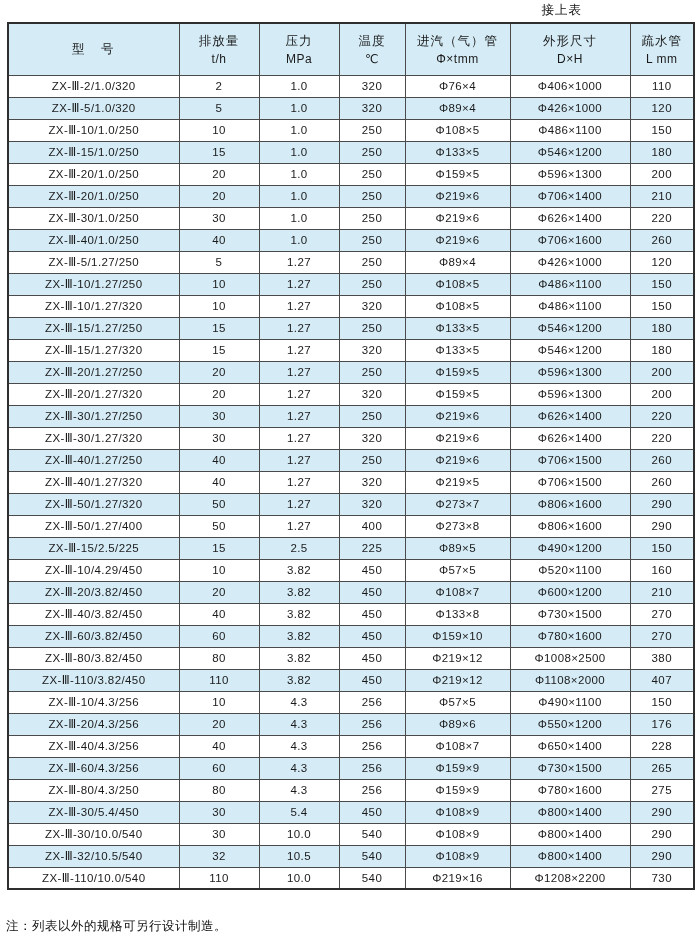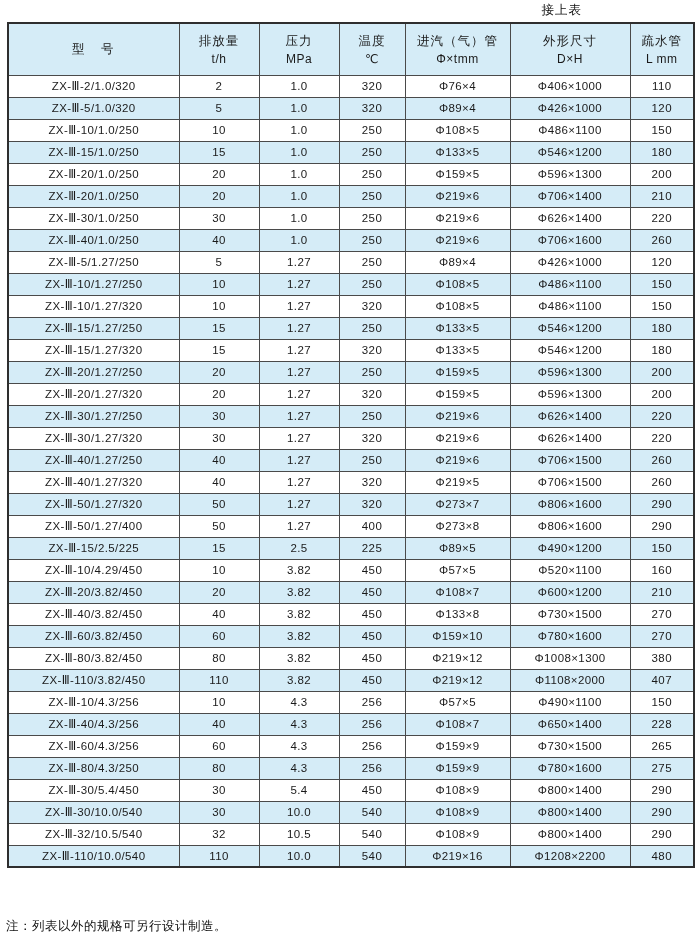--- a/index.html
+++ b/index.html
@@ -354,21 +354,21 @@
           <td>Φ159×10</td>
           <td>Φ780×1600</td>
           <td>270</td>
         </tr>
         <tr>
           <td>ZX-Ⅲ-80/3.82/450</td>
           <td>80</td>
           <td>3.82</td>
           <td>450</td>
           <td>Φ219×12</td>
-          <td>Φ1008×1300</td>
+          <td>Φ1008×2500</td>
           <td>380</td>
         </tr>
         <tr>
           <td>ZX-Ⅲ-110/3.82/450</td>
           <td>110</td>
           <td>3.82</td>
           <td>450</td>
           <td>Φ219×12</td>
           <td>Φ1108×2000</td>
           <td>407</td>
@@ -376,20 +376,29 @@
         <tr>
           <td>ZX-Ⅲ-10/4.3/256</td>
           <td>10</td>
           <td>4.3</td>
           <td>256</td>
           <td>Φ57×5</td>
           <td>Φ490×1100</td>
           <td>150</td>
         </tr>
         <tr>
+          <td>ZX-Ⅲ-20/4.3/256</td>
+          <td>20</td>
+          <td>4.3</td>
+          <td>256</td>
+          <td>Φ89×6</td>
+          <td>Φ550×1200</td>
+          <td>176</td>
+        </tr>
+        <tr>
           <td>ZX-Ⅲ-40/4.3/256</td>
           <td>40</td>
           <td>4.3</td>
           <td>256</td>
           <td>Φ108×7</td>
           <td>Φ650×1400</td>
           <td>228</td>
         </tr>
         <tr>
           <td>ZX-Ⅲ-60/4.3/256</td>
@@ -436,20 +445,20 @@
           <td>Φ800×1400</td>
           <td>290</td>
         </tr>
         <tr>
           <td>ZX-Ⅲ-110/10.0/540</td>
           <td>110</td>
           <td>10.0</td>
           <td>540</td>
           <td>Φ219×16</td>
           <td>Φ1208×2200</td>
-          <td>480</td>
+          <td>730</td>
         </tr>
       </tbody>
   </table>
 
   <div class="footnote">注：列表以外的规格可另行设计制造。</div>
 
 </div>
 
 </body></html>

